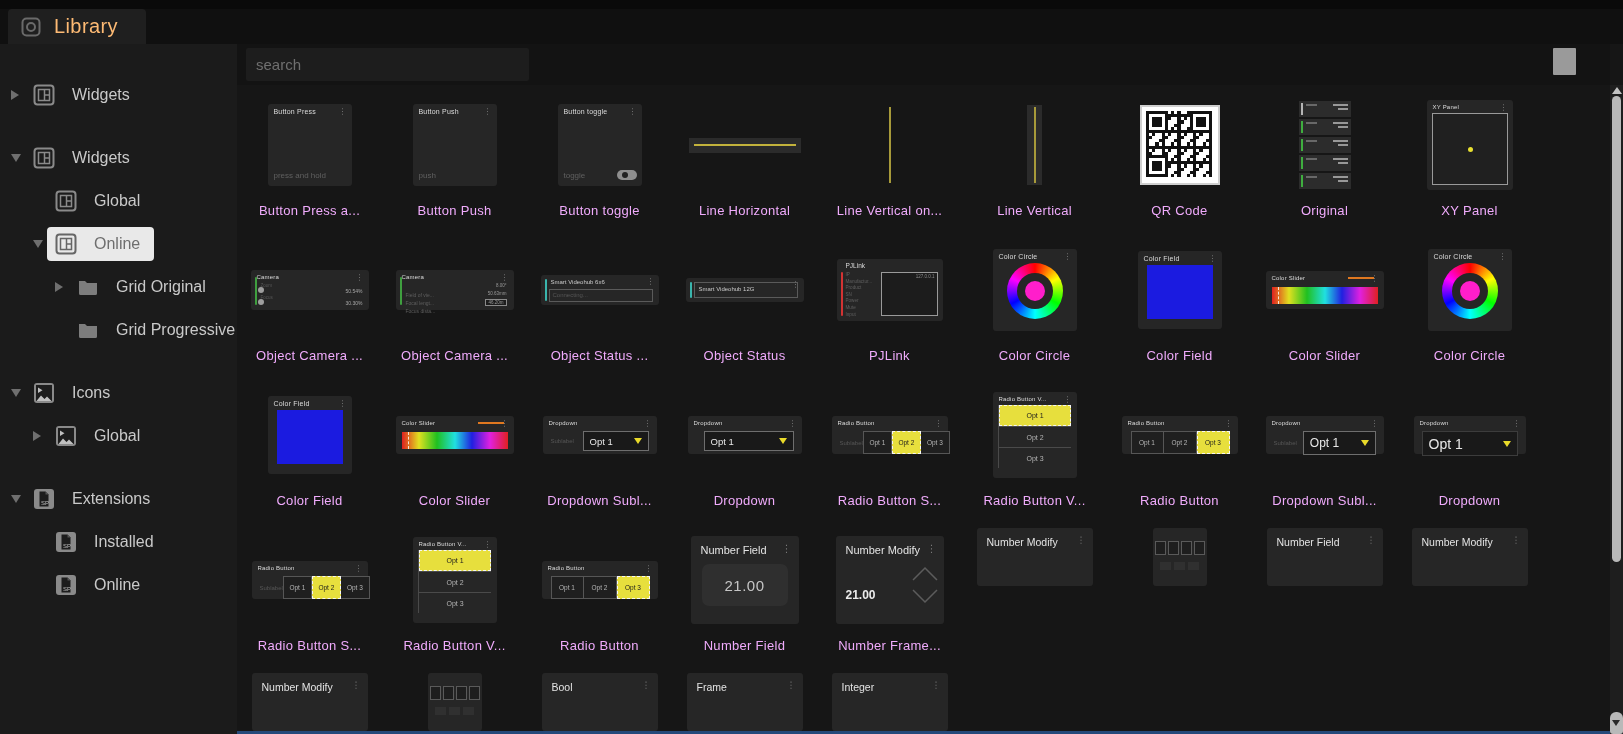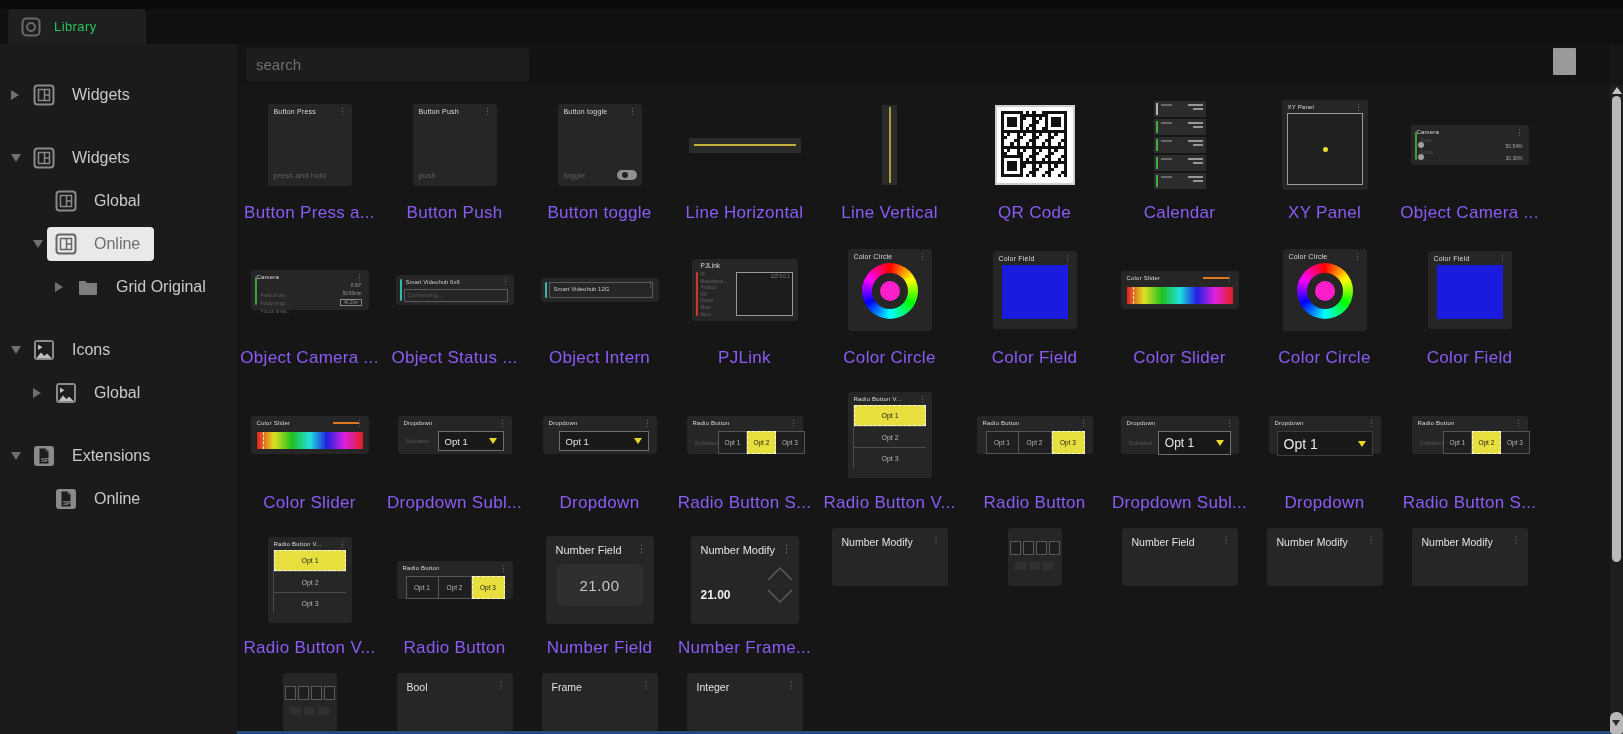--- a/index.html
+++ b/index.html
@@ -3,21 +3,21 @@
 <meta charset="utf-8">
 <style>
   html,body{margin:0;padding:0}
   body{width:1623px;height:734px;background:#161616;position:relative;overflow:hidden;
        font-family:"Liberation Sans", sans-serif;}
   
   .top-strip{position:absolute;left:0;top:0;width:1623px;height:9px;background:#0a0a0a}
   .tab-row{position:absolute;left:0;top:9px;width:1623px;height:35px;background:#101010}
   .tab{position:absolute;left:8px;top:9px;width:138px;height:35px;background:#1f1f1f;
        border-radius:4px 4px 0 0;display:flex;align-items:center;gap:12px;padding-left:12px;box-sizing:border-box}
-  .tab-label{font-size:13px;color:#22c55e;letter-spacing:.4px}
+  .tab-label{font-size:20px;color:#fdba74;letter-spacing:.4px}
   
   .sidebar{position:absolute;left:0;top:44px;width:237px;height:690px;background:#1b1b1b;
            padding-top:34px;box-sizing:border-box;overflow:hidden}
   .side-item{display:flex;align-items:center;height:34px;margin-bottom:9px;color:#c9c9c9;font-size:16px}
   .side-item.gap{margin-top:29px}
   .d0{padding-left:8px}.d1{padding-left:30px}.d2{padding-left:52px}
   .caretbox{width:25px;display:flex;align-items:center;justify-content:flex-start;flex:none;padding-left:3px;box-sizing:border-box}
   .caret-right{width:0;height:0;border-left:8px solid #6f6f6f;border-top:5px solid transparent;border-bottom:5px solid transparent}
   .caret-down{width:0;height:0;border-top:8px solid #6f6f6f;border-left:5px solid transparent;border-right:5px solid transparent}
   .sicon{width:22px;height:22px;flex:none;display:flex;align-items:center;justify-content:center}
@@ -40,21 +40,21 @@
   .sb-down{position:absolute;bottom:0;left:0;width:13px;height:22px;background:#b9b9b9;border-radius:6px 6px 3px 3px}
   .sb-down i{position:absolute;left:2px;top:8px;width:0;height:0;border-top:6px solid #2a2a2a;
          border-left:4.5px solid transparent;border-right:4.5px solid transparent}
   .bottom-strip{position:absolute;left:237px;width:1373px;bottom:0;height:3px;background:#25497a}
   
   .grid{position:absolute;left:237px;top:85px;width:1306px;height:649px;overflow:hidden;
         display:grid;grid-template-columns:repeat(9,145px);grid-auto-rows:145px;padding-top:8px;box-sizing:border-box}
   .tile{display:flex;flex-direction:column;align-items:center}
   .thumb{height:104px;width:100%;display:flex;align-items:center;justify-content:center}
   .tile.cut .thumb{align-items:flex-start}
-  .tlabel{margin-top:6px;font-size:17px;color:#8b5cf6;white-space:nowrap;letter-spacing:.3px}
+  .tlabel{margin-top:6px;font-size:13px;color:#f0abfc;white-space:nowrap;letter-spacing:.3px}
   
   .card{background:#262626;border-radius:3px;position:relative;box-sizing:border-box}
   .chead{display:flex;justify-content:space-between;align-items:flex-start;padding:4px 5px 0 6px}
   .ct{font-size:7px;color:#dcdcdc;letter-spacing:.2px;white-space:nowrap}
   .ct.tiny{font-size:6px}
   .dots{font-size:8px;color:#7a7a7a;line-height:7px}
   .vbar{position:absolute;width:2px;border-radius:1px}
   
   .bcard{width:84px;height:82px}
   .bc-bottom{position:absolute;left:6px;right:5px;bottom:6px;display:flex;justify-content:space-between;align-items:center}
@@ -244,20 +244,29 @@
       <span class="caretbox">
         <i class="caret-right"></i>
       </span>
       <span class="sicon">
         <svg width="22" height="22" viewBox="0 0 22 22">
           <path d="M2 5 h6 l2 2 h10 v10.5 a1.5 1.5 0 0 1 -1.5 1.5 h-15 a1.5 1.5 0 0 1 -1.5 -1.5 z" fill="#7d7d7d"></path>
         </svg>
       </span>
       <span class="slabel">Grid Original</span>
     </div>
+    <div class="side-item d2">
+      <span class="caretbox"></span>
+      <span class="sicon">
+        <svg width="22" height="22" viewBox="0 0 22 22">
+          <path d="M2 5 h6 l2 2 h10 v10.5 a1.5 1.5 0 0 1 -1.5 1.5 h-15 a1.5 1.5 0 0 1 -1.5 -1.5 z" fill="#7d7d7d"></path>
+        </svg>
+      </span>
+      <span class="slabel">Grid Progressive</span>
+    </div>
     <div class="side-item d0 gap">
       <span class="caretbox">
         <i class="caret-down"></i>
       </span>
       <span class="sicon">
         <svg width="22" height="22" viewBox="0 0 22 22">
           <rect x="1" y="1" width="20" height="20" rx="3" fill="#8a8a8a"></rect>
           <rect x="3" y="3" width="16" height="16" fill="#1d1d1d"></rect>
           <path d="M5 5.5 l4.5 2.7 -4.5 2.7 z" fill="#c0c0c0"></path>
           <path d="M3.5 19 l4.5 -5.5 3.5 3.5 2.5 -2.5 4.5 4.5 z" fill="#c0c0c0"></path>
@@ -296,20 +305,32 @@
     <div class="side-item d1">
       <span class="caretbox"></span>
       <span class="sicon">
         <svg width="22" height="22" viewBox="0 0 22 22">
           <rect x="1" y="1" width="20" height="20" rx="3" fill="#8a8a8a"></rect>
           <path d="M6.5 3.5 h6 l3 3 v12 h-9 z" fill="#1d1d1d"></path>
           <path d="M12.5 3.5 l3 3 h-3 z" fill="#555"></path>
           <text x="8" y="16.5" font-size="6" fill="#bdbdbd" font-family="sans-serif">SP</text>
         </svg>
       </span>
+      <span class="slabel">Installed</span>
+    </div>
+    <div class="side-item d1">
+      <span class="caretbox"></span>
+      <span class="sicon">
+        <svg width="22" height="22" viewBox="0 0 22 22">
+          <rect x="1" y="1" width="20" height="20" rx="3" fill="#8a8a8a"></rect>
+          <path d="M6.5 3.5 h6 l3 3 v12 h-9 z" fill="#1d1d1d"></path>
+          <path d="M12.5 3.5 l3 3 h-3 z" fill="#555"></path>
+          <text x="8" y="16.5" font-size="6" fill="#bdbdbd" font-family="sans-serif">SP</text>
+        </svg>
+      </span>
       <span class="slabel">Online</span>
     </div>
   </div>
 
 <div class="searchbar">
   <input class="search-input" type="text" placeholder="search" style="">
   <div class="top-btn"></div>
 </div>
 
 <div class="grid" id="grid">
@@ -358,20 +379,26 @@
       </div>
       <div class="tlabel">Button toggle</div>
     </div>
     <div class="tile">
       <div class="thumb">
         <div class="hlinebg">
           <div class="hline"></div>
         </div>
       </div>
       <div class="tlabel">Line Horizontal</div>
+    </div>
+    <div class="tile">
+      <div class="thumb">
+        <div class="vline"></div>
+      </div>
+      <div class="tlabel">Line Vertical on...</div>
     </div>
     <div class="tile">
       <div class="thumb">
         <div class="vlinebg">
           <div class="vline"></div>
         </div>
       </div>
       <div class="tlabel">Line Vertical</div>
     </div>
     <div class="tile">
@@ -570,21 +597,21 @@
             <i class="cl r" style="right:3px;top:7px;width:10px"></i>
           </div>
           <div class="cal-row">
             <i class="cal-bar" style="background:#3fae3f"></i>
             <i class="cl" style="left:7px;top:3px;width:11px"></i>
             <i class="cl r" style="right:3px;top:3px;width:15px"></i>
             <i class="cl r" style="right:3px;top:7px;width:10px"></i>
           </div>
         </div>
       </div>
-      <div class="tlabel">Calendar</div>
+      <div class="tlabel">Original</div>
     </div>
     <div class="tile">
       <div class="thumb">
         <div class="card xy">
           <div class="chead">
             <span class="ct tiny">XY Panel</span>
             <span class="dots">⋮</span>
           </div>
           <div class="xy-area">
             <i class="xy-dot"></i>
@@ -643,21 +670,21 @@
     <div class="tile">
       <div class="thumb">
         <div class="card stat" style="height:24px">
           <i class="vbar" style="left:4px;top:4px;bottom:4px;background:#3ab5ad"></i>
           <span class="st-box" style="top:4px;bottom:4px">
             <span class="st-in">Smart Videohub 12G</span>
           </span>
           <span class="dots" style="position:absolute;right:4px;top:3px">⋮</span>
         </div>
       </div>
-      <div class="tlabel">Object Intern</div>
+      <div class="tlabel">Object Status</div>
     </div>
     <div class="tile">
       <div class="thumb">
         <div class="card pj">
           <i class="vbar" style="left:4px;top:13px;bottom:5px;background:#d23333"></i>
           <span class="pj-title">PJLink</span>
           <div class="pj-fields">
             <span class="pj-f">IP</span>
             <span class="pj-f">Manufactur...</span>
             <span class="pj-f">Product</span>

